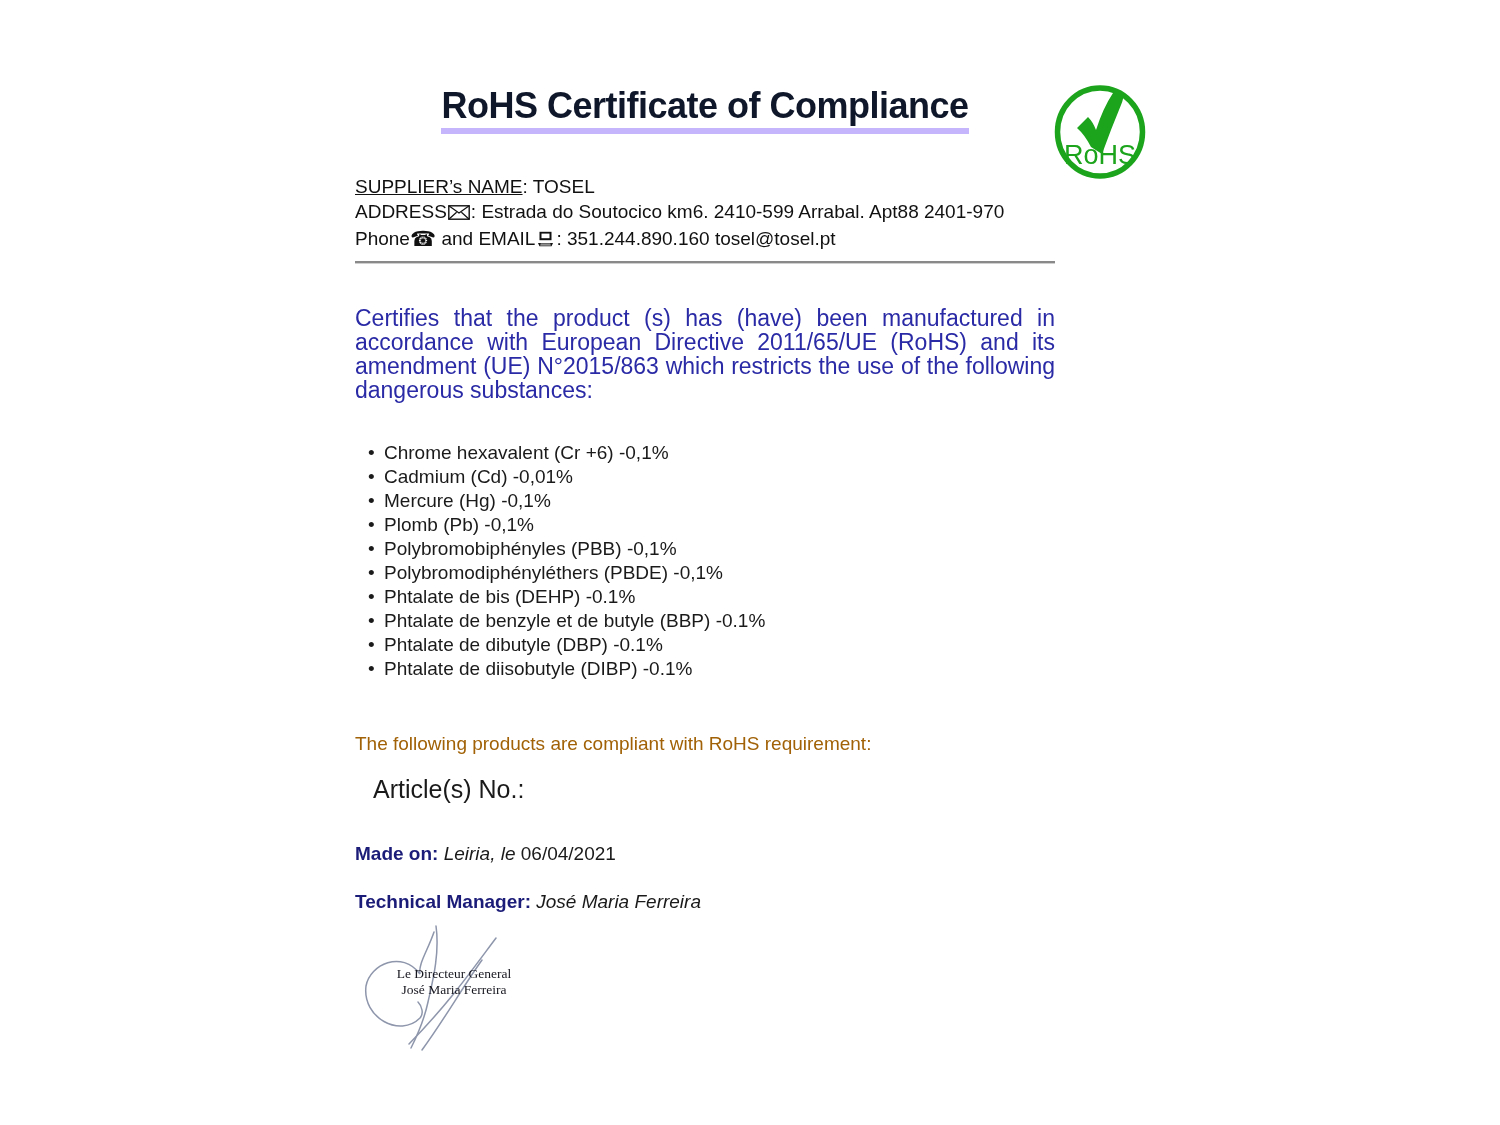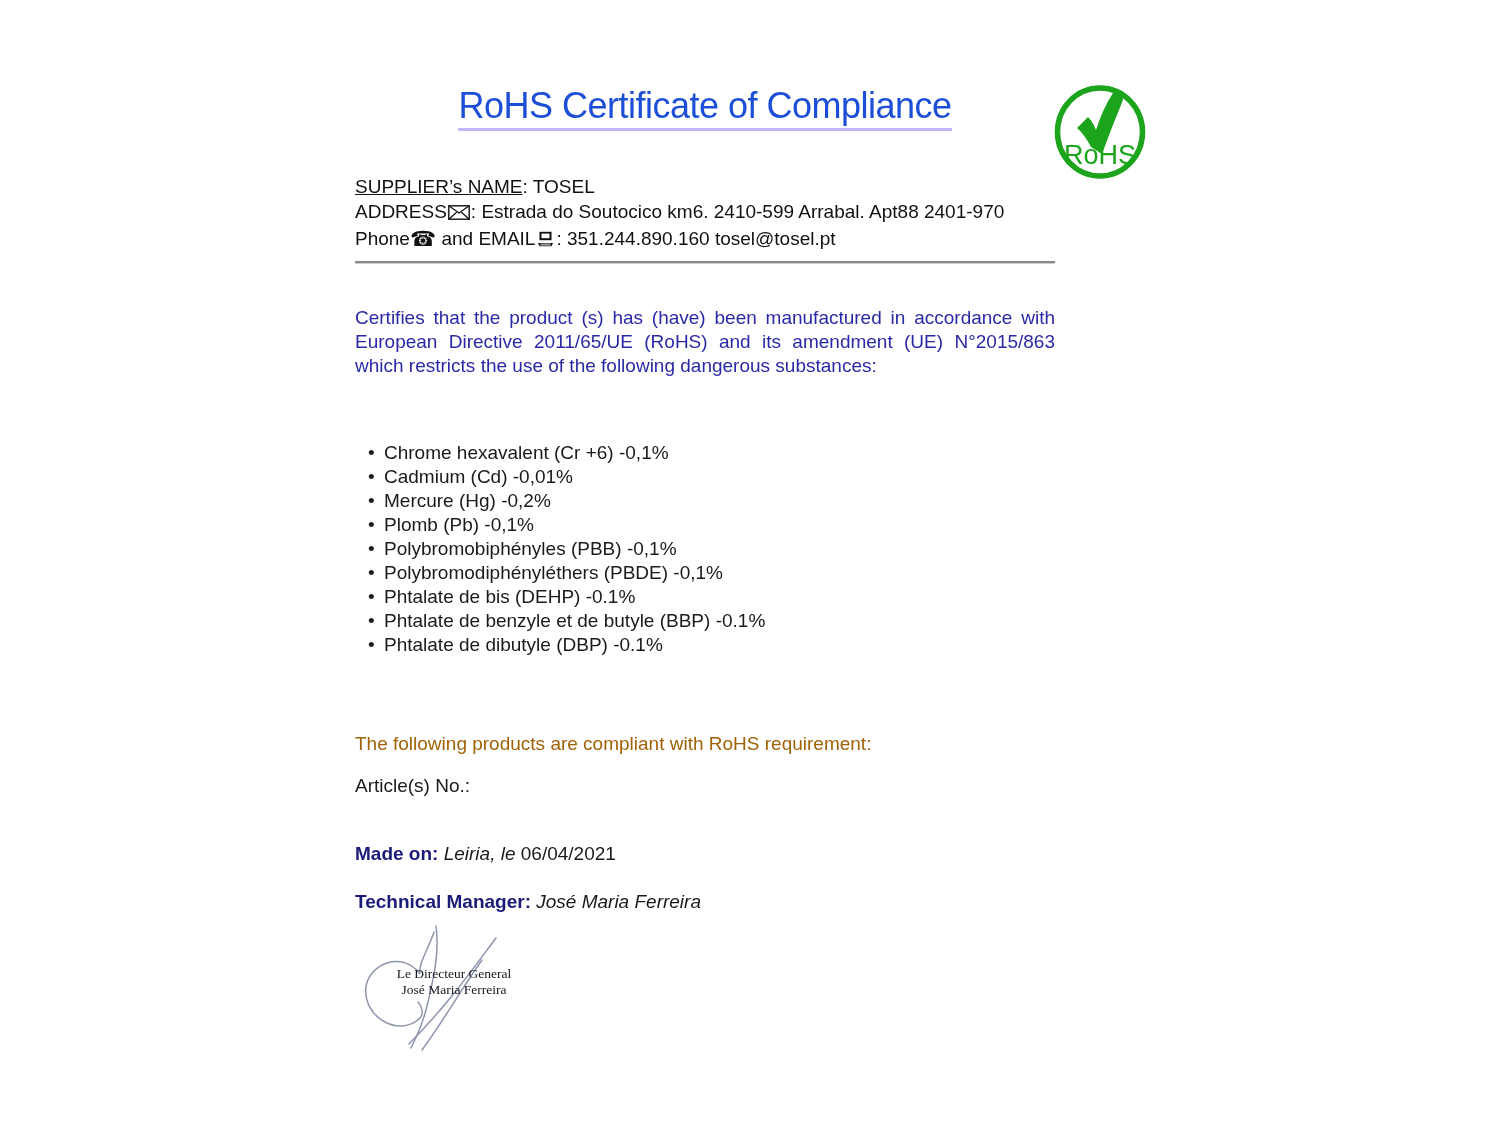--- a/index.html
+++ b/index.html
@@ -17,24 +17,24 @@
   .title-wrap {
     position: absolute;
     left: 355px;
     top: 84px;
     width: 700px;
     text-align: center;
   }
   .title {
     display: inline-block;
     font-size: 36px;
-    font-weight: normal;
-    color: #1d4ed8;
+    font-weight: bold;
+    color: #0f172a;
     line-height: 1.2;
-    border-bottom: 3px solid #c4b5fd;
+    border-bottom: 6px solid #c4b5fd;
     padding-bottom: 1px;
     letter-spacing: -0.5px;
   }
 
   
   .logo {
     position: absolute;
     left: 1053px;
     top: 84px;
     width: 96px;
@@ -64,21 +64,21 @@
     height: 3px;
     background: linear-gradient(180deg, #898989 0%, #898989 55%, #cfcfcf 55%, #cfcfcf 100%);
   }
 
   
   .certifies {
     position: absolute;
     left: 355px;
     top: 306px;
     width: 700px;
-    font-size: 19px;
+    font-size: 23px;
     line-height: 24px;
     color: #2a2aa6;
     text-align: justify;
   }
 
   
   .substances {
     position: absolute;
     left: 356px;
     top: 429px;
@@ -97,23 +97,23 @@
 
   .compliance-line {
     position: absolute;
     left: 355px;
     top: 733px;
     font-size: 19px;
     color: #a16207;
   }
   .article-line {
     position: absolute;
-    left: 355px;
+    left: 373px;
     top: 775px;
-    font-size: 19px;
+    font-size: 25px;
     color: #1a1a1a;
   }
 
   .made-on-line {
     position: absolute;
     left: 355px;
     top: 843px;
     font-size: 19px;
     color: #1a1a1a;
   }
@@ -186,27 +186,28 @@
     </div>
   </div>
 
   <div class="separator"></div>
 
   <div class="certifies">Certifies that the product (s) has (have) been manufactured in accordance with European Directive 2011/65/UE (RoHS) and its amendment (UE) N°2015/863 which restricts the use of the following dangerous substances:</div>
 
   <ul class="substances">
     <li>Chrome hexavalent (Cr +6) -0,1%</li>
     <li>Cadmium (Cd) -0,01%</li>
-    <li>Mercure (Hg) -0,2%</li>
+    <li>Mercure (Hg) -0,1%</li>
     <li>Plomb (Pb) -0,1%</li>
     <li>Polybromobiphényles (PBB) -0,1%</li>
     <li>Polybromodiphényléthers (PBDE) -0,1%</li>
     <li>Phtalate de bis (DEHP) -0.1%</li>
     <li>Phtalate de benzyle et de butyle (BBP) -0.1%</li>
     <li>Phtalate de dibutyle (DBP) -0.1%</li>
+    <li>Phtalate de diisobutyle (DIBP) -0.1%</li>
   </ul>
 
   <div class="compliance-line">The following products are compliant with RoHS requirement:</div>
 
   <div class="article-line">Article(s) No.:</div>
 
   <div class="made-on-line">
     <span class="label-navy">Made on:</span><span class="italic"> Leiria, le </span><span>06/04/2021</span>
   </div>
 

